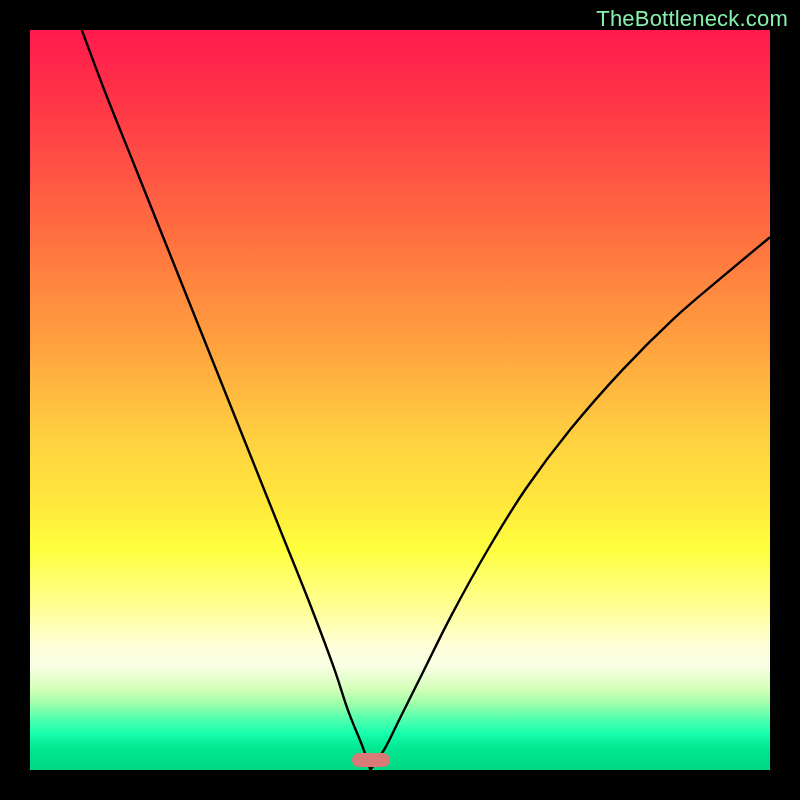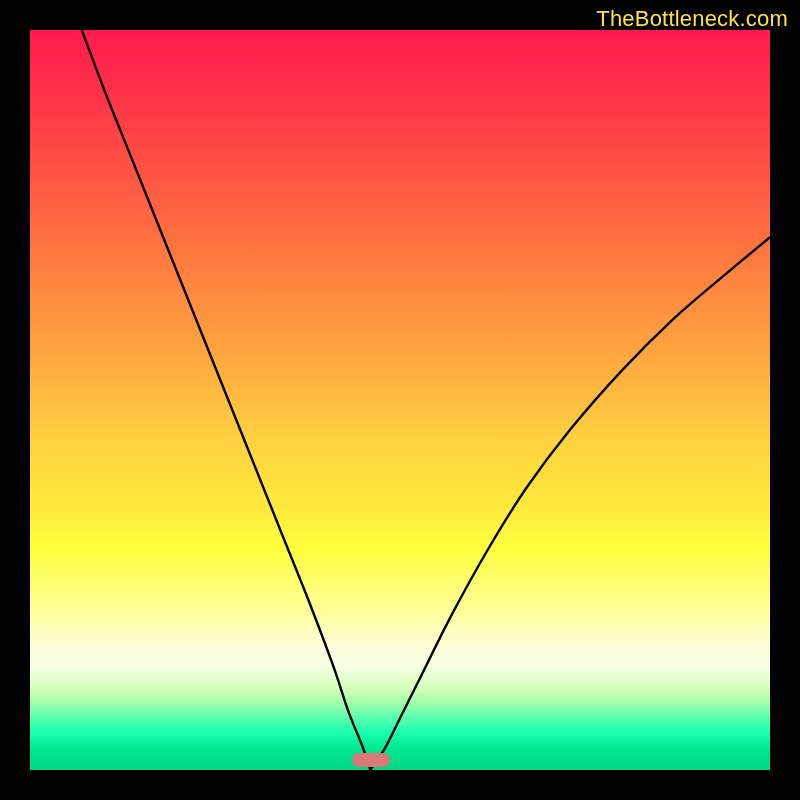--- a/index.html
+++ b/index.html
@@ -33,21 +33,21 @@
       #56ffb0 93%,
       #18ffae 95%,
       #00e890 97%,
       #00d884 100%
     );
   }
   .watermark {
     position: absolute;
     top: 6px;
     right: 12px;
-    color: #fde047;
+    color: #86efac;
     font-size: 22px;
     font-weight: 500;
     letter-spacing: 0.2px;
     user-select: none;
   }
   svg.curve {
     position: absolute;
     left: 0;
     top: 0;
     width: 740px;

